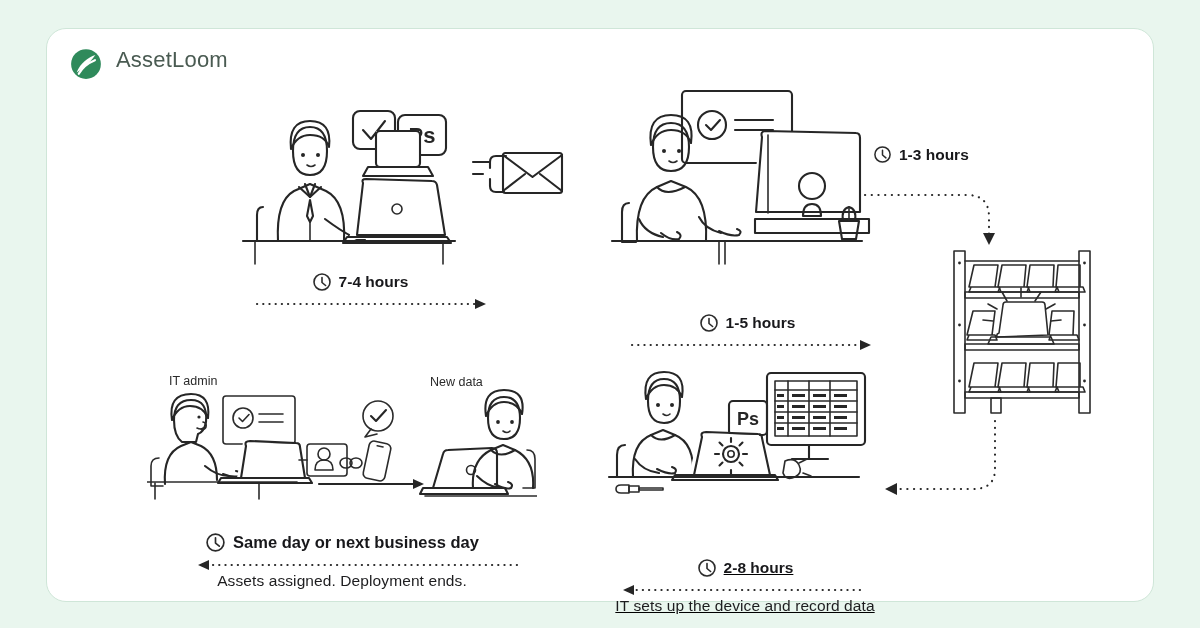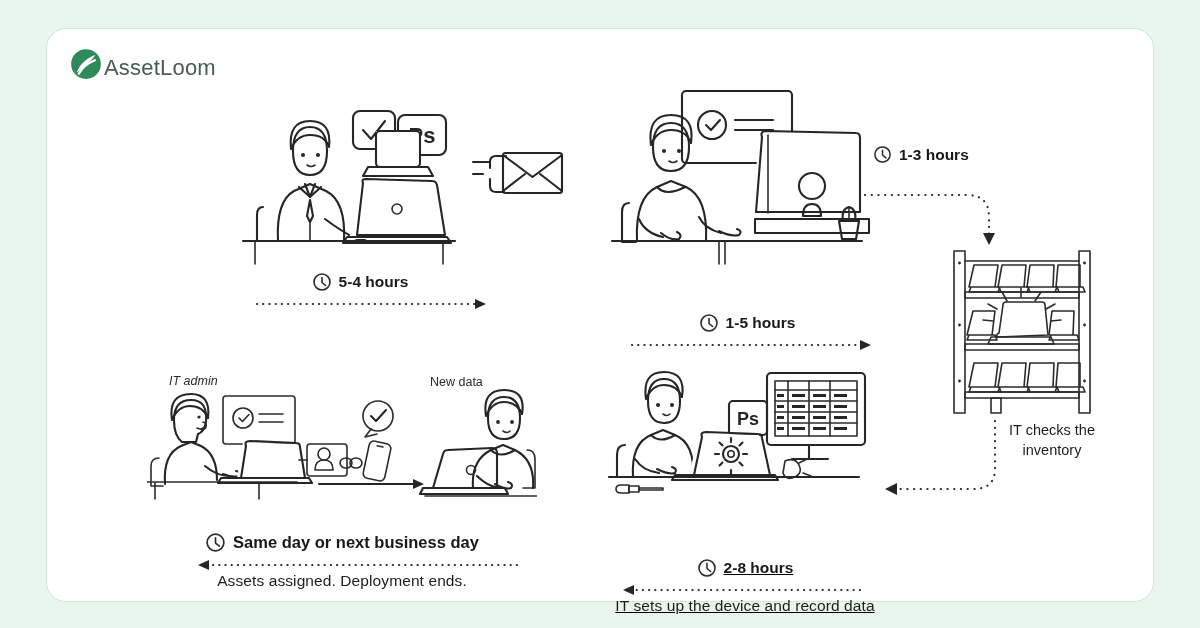--- a/index.html
+++ b/index.html
@@ -19,21 +19,21 @@
     left: 46px; top: 28px;
     width: 1108px; height: 574px;
     background: #ffffff;
     border: 1px solid #cfe6d8;
     border-radius: 20px;
   }
   
   #brand {
     position: absolute;
     left: 22px; top: 18px;
-    display: flex; align-items: flex-end; gap: 1px;
+    display: flex; align-items: flex-start; gap: 13px;
   }
   #brand .mark { width: 34px; height: 34px; display: block; }
   #brand .wordmark {
     font-size: 22px; letter-spacing: .2px;
     color: #4a5b52; font-weight: 400;
   }
   
   .stage { position: absolute; }
   .ink { fill: none; stroke: #262626; stroke-width: 2.1;
          stroke-linecap: round; stroke-linejoin: round; }
@@ -123,21 +123,21 @@
       <circle class="ink-thin" cx="172" cy="130" r="5"></circle>
       <path class="ink" d="M122 158 h100 l4 6 h-108 z"></path>
     </svg>
 
     <div class="capblock" style="left:178px; top:243px; width:270px;">
       <div class="cap-time">
         <svg width="20" height="20" viewBox="0 0 20 20">
           <circle class="ink-thin" cx="10" cy="10" r="8"></circle>
           <path class="ink-thin" d="M10 5.5 v5 l3.6 3"></path>
         </svg>
-        <span>5-4 hours</span>
+        <span>7-4 hours</span>
       </div>
       <div class="cap-rule" style="width:270px;">
         <svg width="270" height="12" viewBox="0 0 270 12">
           <path class="ink" d="M32 6 H252" stroke-width="2.4" stroke-dasharray="0.2 6"></path>
           <path class="ink-fill" d="M250 1 l11 5 l-11 5 z"></path>
         </svg>
       </div>
     </div>
 
     <svg class="stage" style="left:412px; top:100px; width:120px; height:80px;" viewBox="0 0 120 80">
@@ -265,22 +265,20 @@
       </g>
       <path class="ink-thin" d="M56 145 h114 v6 h-114 z"></path>
 
       <rect class="ink-thin" x="82" y="151" width="10" height="15"></rect>
     </svg>
 
     <svg class="stage" style="left:820px; top:388px; width:150px; height:90px;" viewBox="0 0 150 90">
       <path class="ink" d="M128 4 V52 q0 20 -22 20 H30" stroke-width="2.6" stroke-dasharray="0.2 6.5"></path>
       <path class="ink-fill" d="M30 66 l-12 6 l12 6 z"></path>
     </svg>
-    <div class="side-text" style="left:930px; top:392px; width:150px;">IT checks the
-inventory</div>
 
     <svg class="stage" style="left:560px; top:330px; width:265px; height:160px;" viewBox="0 0 265 160">
 
       <g>
         <rect class="ink" x="160" y="14" width="98" height="72" rx="4"></rect>
         <rect class="ink-thin" x="168" y="22" width="82" height="55"></rect>
         <path class="ink-thin" d="M168 31 h82 M168 42 h82 M168 53 h82 M168 64 h82"></path>
         <path class="ink-thin" d="M181 22 v55 M202 22 v55 M223 22 v55"></path>
         <path class="ink-fill" d="M170 35 h7 v3 h-7z M170 46 h7 v3 h-7z M170 57 h7 v3 h-7z M170 68 h7 v3 h-7z"></path>
         <path class="ink-fill" d="M185 35 h13 v3 h-13z M206 35 h13 v3 h-13z M227 35 h13 v3 h-13z"></path>
@@ -345,21 +343,21 @@
       </div>
       <div class="cap-rule" style="width:266px;">
         <svg width="266" height="12" viewBox="0 0 266 12">
           <path class="ink" d="M248 6 H22" stroke-width="2.4" stroke-dasharray="0.2 6"></path>
           <path class="ink-fill" d="M22 1 l-11 5 l11 5 z"></path>
         </svg>
       </div>
       <div class="cap-text">IT sets up the device and record data</div>
     </div>
 
-    <div class="small-label" style="left:122px; top:345px;font-style:italic;">IT admin</div>
+    <div class="small-label" style="left:122px; top:345px;">IT admin</div>
     <div class="small-label" style="left:383px; top:346px;">New data</div>
 
     <svg class="stage" style="left:100px; top:355px; width:390px; height:145px;" viewBox="0 0 390 145">
 
       <g>
         <rect class="ink-thin" x="76" y="12" width="72" height="48" rx="3"></rect>
         <circle class="ink-thin" cx="96" cy="34" r="10"></circle>
         <path class="ink-thin" d="M92 34 l3.5 3.5 l6.5 -7"></path>
         <path class="ink-thin" d="M112 30 h24 M112 38 h24"></path>
       </g>

